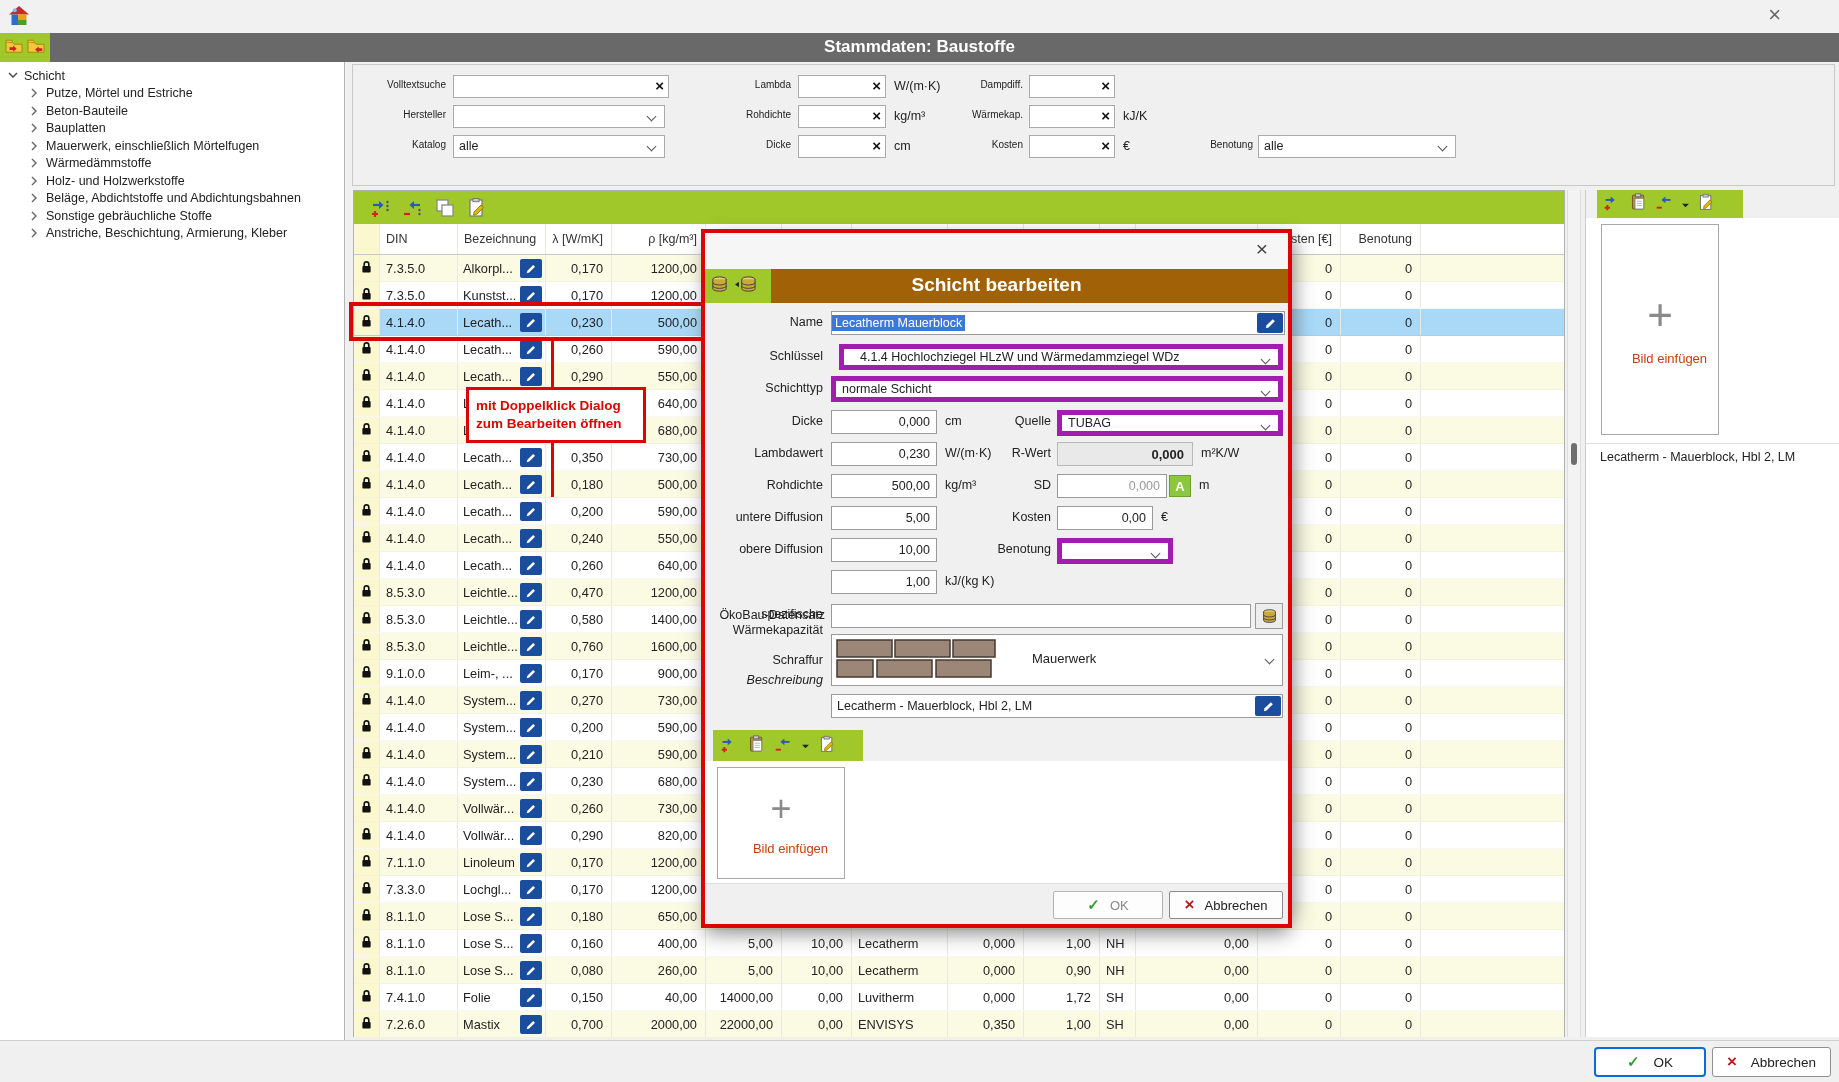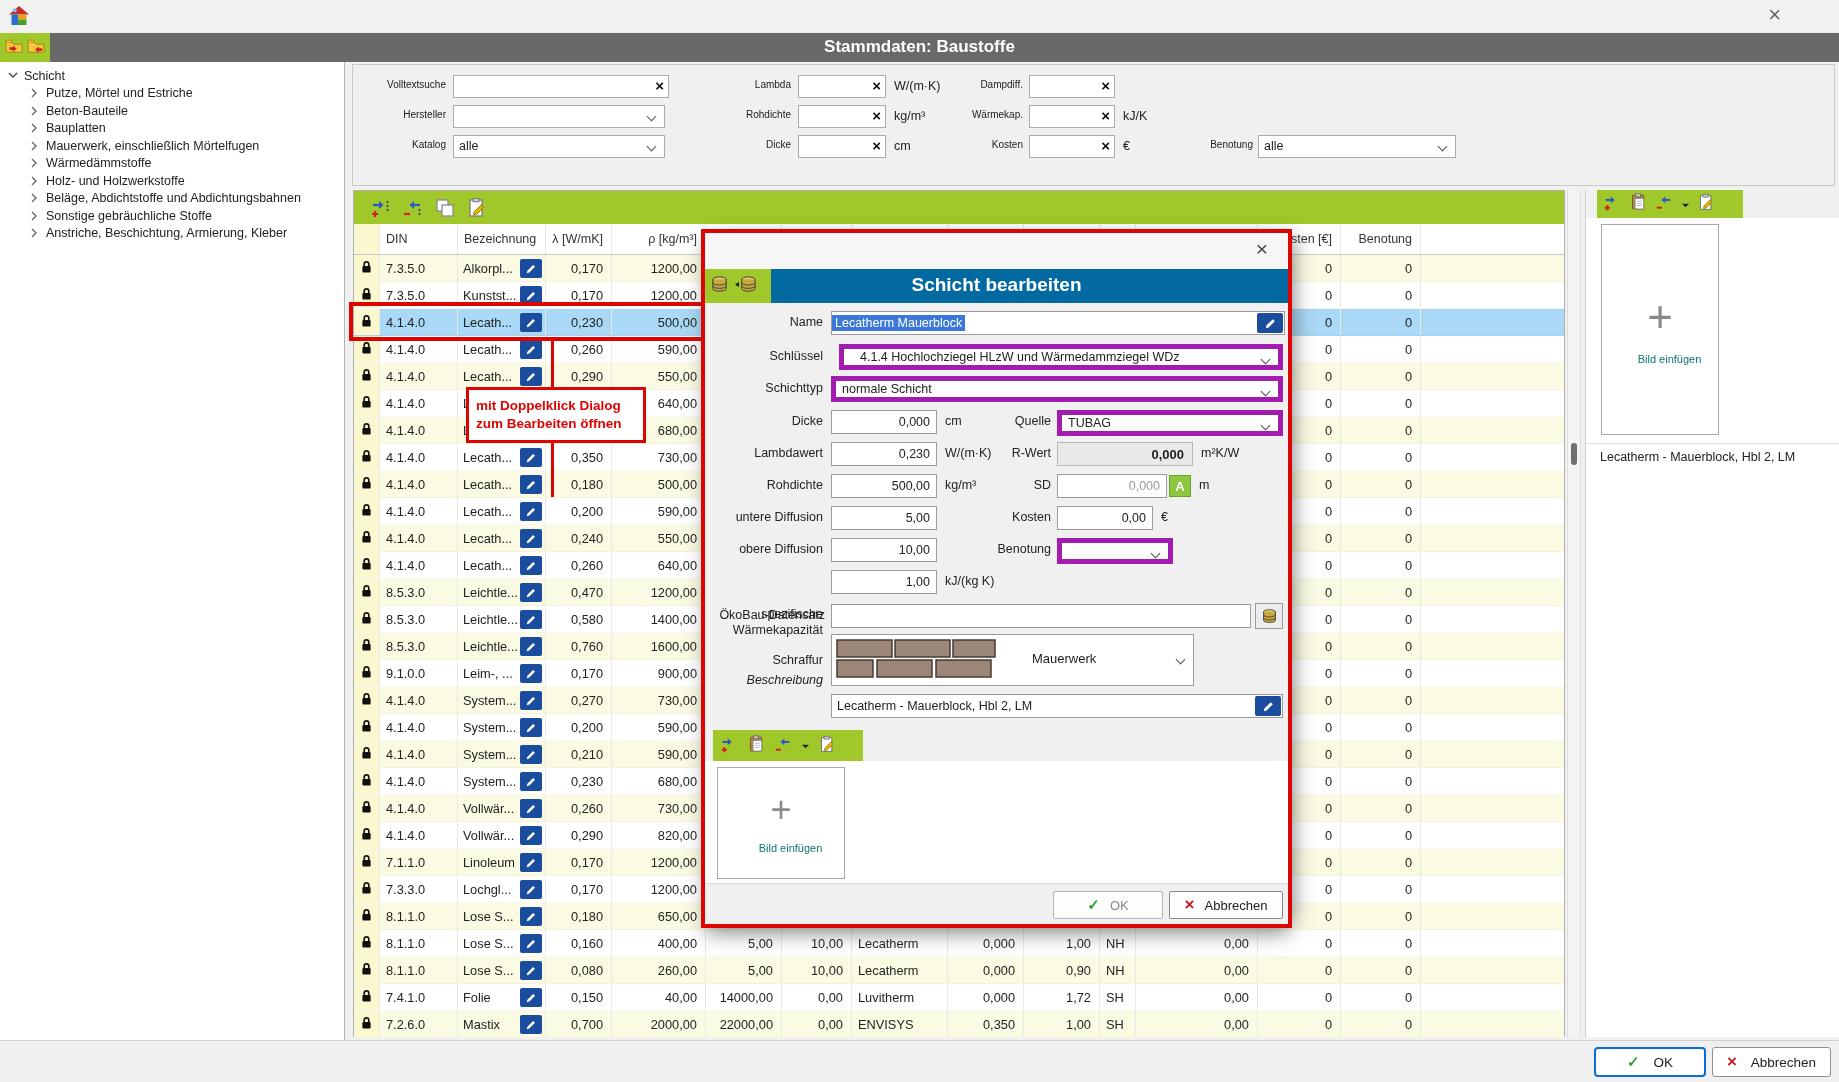--- a/index.html
+++ b/index.html
@@ -70,48 +70,48 @@
 
   
   .vscroll { position:absolute; left:1567px; top:190px; width:14px; height:847px; background:#f3f3f3; border-left:1px solid #ddd; border-right:1px solid #ddd; }
   .vthumb { position:absolute; left:3px; top:253px; width:6px; height:22px; background:#6f6f6f; border-radius:3px; }
   .rightpanel { position:absolute; left:1585px; top:190px; width:254px; height:847px; background:#fff; border-left:1px solid #ccc; }
   .rp-toolbar { position:absolute; left:11px; top:0; width:146px; height:28px; background:#a0c82a; display:flex; align-items:center; gap:7px; padding-left:6px; }
   .rp-topstrip { position:absolute; left:0; top:0; width:254px; height:28px; background:#f0f0f0; }
   .imgbox { border:1px solid #a8a8a8; background:#fff; display:flex; flex-direction:column; align-items:center; justify-content:center; gap:14px; color:#909090; }
   .rp-imgbox { position:absolute; left:15px; top:34px; width:118px; height:211px; }
   .plus-glyph { font-size:44px; color:#8a8a8a; line-height:1; }
-  .img-label { font-size:11px; color:#0f766e;margin-left:19px; }
+  .img-label { font-size:13px; color:#c2410c;margin-left:19px; }
   .rp-caption-box { position:absolute; left:0; top:253px; width:254px; border-top:1px solid #ddd; padding:6px 0 0 14px; font-size:12.5px; background:#fff; height:594px; }
 
   
   .dialog { position:absolute; left:701px; top:229px; width:591px; height:699px; border:4px solid #dd0404; background:#f0f0f0; z-index:10; box-shadow:0 10px 18px -4px rgba(70,70,70,.55), 12px 0 18px -8px rgba(70,70,70,.35); }
   .dlg-titlestrip { position:absolute; left:0; top:0; width:583px; height:36px; background:#f6f6f6; }
   .dlg-close { position:absolute; right:14px; top:4px; font-size:21px; color:#444; padding:0 6px; }
-  .dlg-headerbar { position:absolute; left:0; top:36px; width:583px; height:34px; background:#0369a1; }
+  .dlg-headerbar { position:absolute; left:0; top:36px; width:583px; height:34px; background:#a16207; }
   .dlg-green { position:absolute; left:0; top:0; width:66px; height:34px; background:#a0c82a; display:flex; align-items:center; gap:6px; padding-left:5px; }
   .dlg-title { position:absolute; left:0; right:0; top:5px; text-align:center; color:#fff; font-weight:bold; font-size:19px; }
   .dlg-lbl { position:absolute; width:118px; text-align:right; font-size:12.5px; }
   .dlg-lbl2 { position:absolute; width:90px; text-align:right; font-size:12.5px; }
   .dlg-inp { position:absolute; height:24px; background:#fff; border:1px solid #9a9a9a; font-size:12.5px; display:flex; align-items:center; }
   .dlg-inp.numeric { justify-content:flex-end; padding-right:6px; }
   .dlg-unit { position:absolute; font-size:12.5px; }
   .dlg-dd { position:absolute; height:26px; background:#fff; border:5px solid #a21caf; font-size:12.5px; display:flex; align-items:center; }
   .sel-text { background:#3c78d8; color:#fff; padding:1px 3px; }
   .ro-box { position:absolute; height:24px; background:#e9e9e9; border:1px solid #b8b8b8; font-size:13px; font-weight:bold; display:flex; align-items:center; justify-content:flex-end; padding-right:8px; }
   .gray-val { color:#9a9a9a; }
   .a-btn { position:absolute; width:22px; height:22px; background:#8dc63f; border:1px solid #6ba32a; color:#fff; font-weight:bold; display:flex; align-items:center; justify-content:center; font-size:13px; }
   .db-btn { position:absolute; width:28px; height:26px; background:#ececec; border:1px solid #9a9a9a; display:flex; align-items:center; justify-content:center; }
   .dlg-pencil { position:absolute; right:1px; top:1px; width:26px; height:20px; background:#1b4d9e; border-radius:2px; display:flex; align-items:center; justify-content:center; }
   .dlg-minibar { position:absolute; left:8px; top:497px; width:150px; height:31px; background:#a0c82a; display:flex; align-items:center; gap:8px; padding-left:7px; }
   .dlg-imgarea { position:absolute; left:0; top:528px; width:583px; height:122px; background:#fff; }
   .dlg-imgbox { position:absolute; left:12px; top:6px; width:128px; height:112px; }
   .dlg-footer { position:absolute; left:0; top:650px; width:583px; height:41px; background:#f0f0f0; border-top:1px solid #dcdcdc; }
   .dlg-btn { position:absolute; top:7px; height:28px; background:#fdfdfd; border:1px solid #b5b5b5; border-radius:2px; display:flex; align-items:center; justify-content:center; gap:10px; font-size:13px; }
-  .schraffur-dd { position:absolute; left:126px; top:0; width:363px; height:52px; background:#fff; border:1px solid #9a9a9a; }
+  .schraffur-dd { position:absolute; left:126px; top:0; width:452px; height:52px; background:#fff; border:1px solid #9a9a9a; }
 
   
   .bottombar { position:absolute; left:0; top:1040px; width:100%; height:42px; background:#f0f0f0; border-top:1px solid #cfcfcf; }
   .bb-btn { position:absolute; top:6px; height:30px; background:#fff; display:flex; align-items:center; justify-content:center; gap:14px; font-size:13.5px; }
   .bb-ok { left:1594px; width:112px; border:2px solid #0a6cd6; border-radius:4px; }
   .bb-cancel { left:1712px; width:119px; border:1px solid #8f8f8f; border-radius:3px; }
   .check { color:#2e9e2e; font-weight:bold; font-size:15px; }
   .redx { color:#c01818; font-weight:bold; font-size:17px; }
 </style>
 </head>

